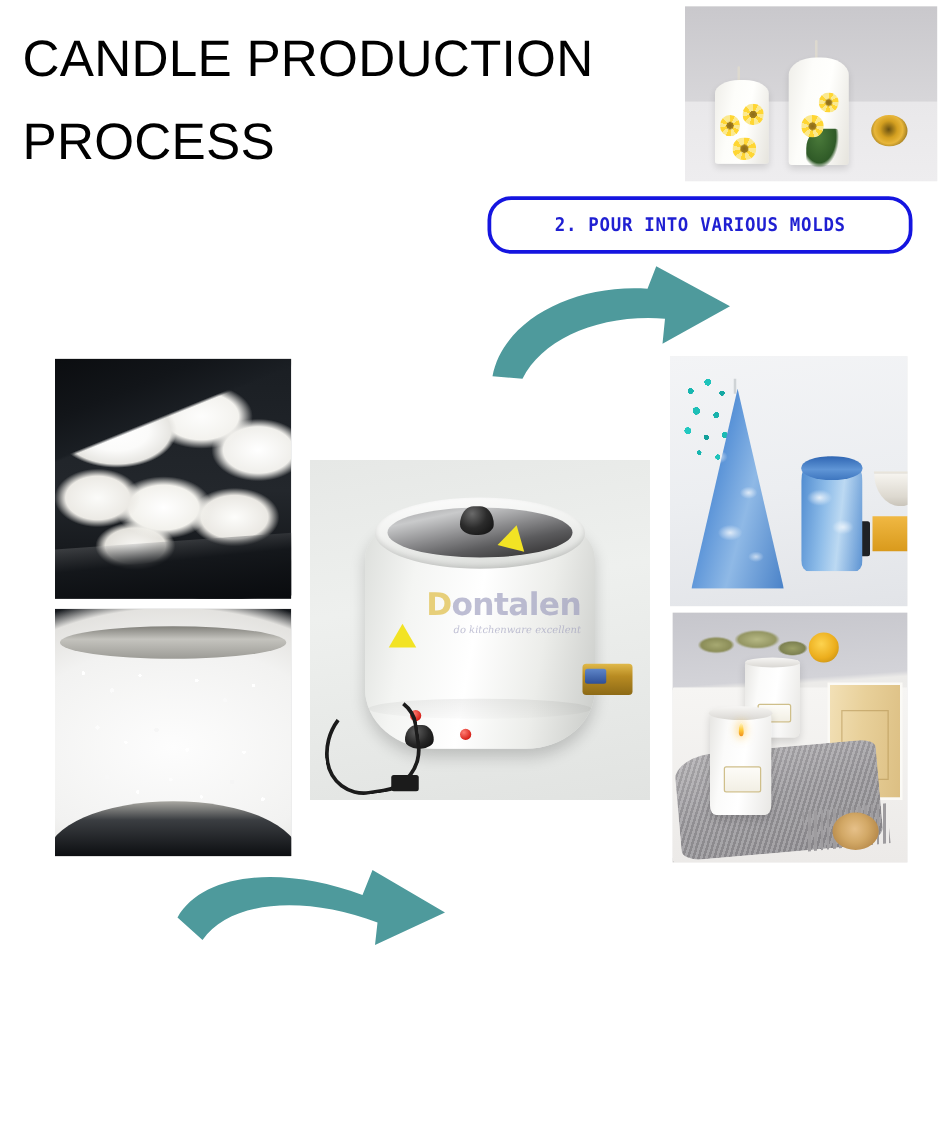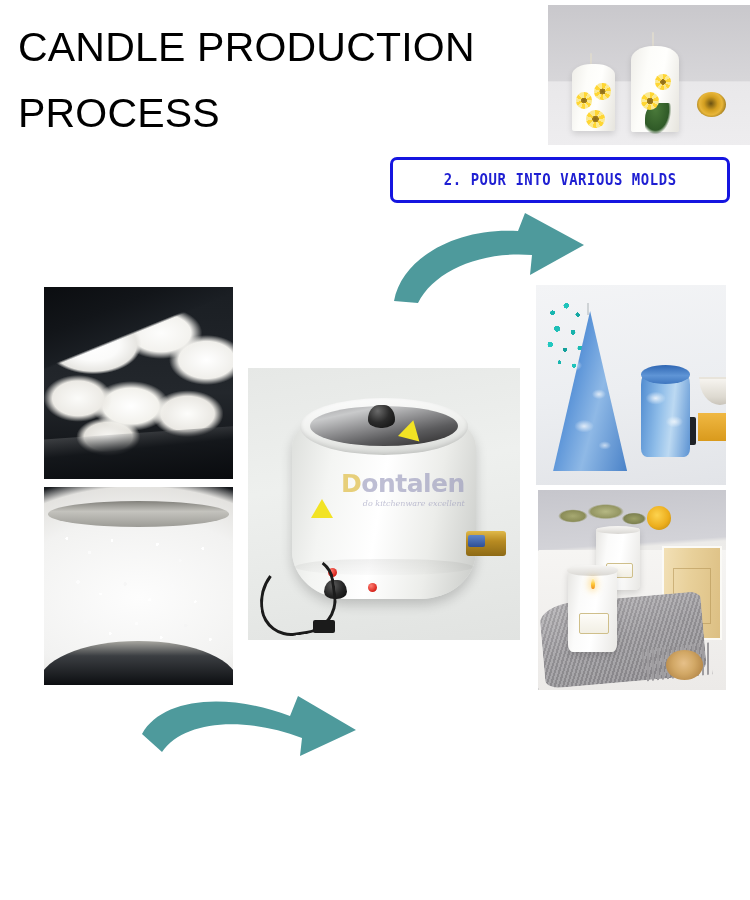--- a/index.html
+++ b/index.html
@@ -470,21 +470,21 @@
     width: 20%; height: 15%;
     border-radius: 50%;
     background: radial-gradient(circle at 48% 44%, #e6c089 0%, #d2a866 42%, #b98c4c 74%, #8c6634 100%);
   }
 
   
   .callout {
     position: absolute;
     box-sizing: border-box;
     border: 3px solid #1515e0;
-    border-radius: 7px;
+    border-radius: 19px;
     background: #ffffff;
     display: flex;
     align-items: center;
     justify-content: center;
   }
   .callout span {
     font-family: "DejaVu Sans Mono", "Liberation Mono", monospace;
     font-weight: 700;
     font-size: 15px;
     letter-spacing: 0.6px;

